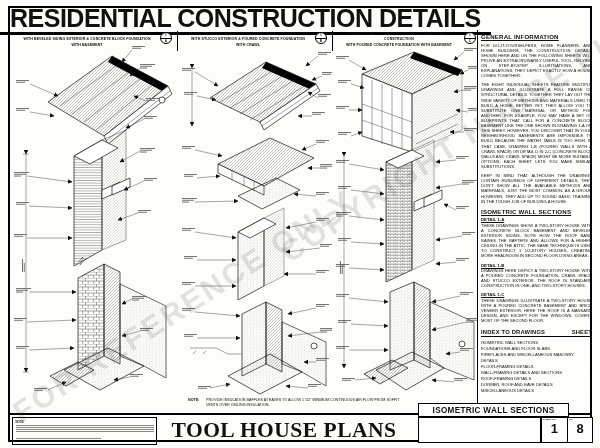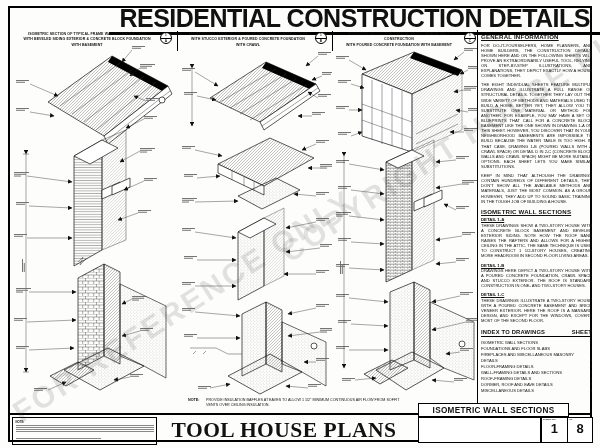--- a/index.html
+++ b/index.html
@@ -1,19 +1,19 @@
 <!DOCTYPE html>
 <html><head>
 <meta charset="utf-8">
 <style>
   html,body{margin:0;padding:0;background:#e8e8e8;}
   .sheet{position:relative;width:600px;height:448px;background:#fdfdfb;overflow:hidden;
          font-family:"Liberation Sans",sans-serif;color:#111;}
   .frame{position:absolute;left:8px;top:6px;right:8px;bottom:6px;border:2.5px solid #000;}
-  .title{position:absolute;top:6px;left:0;right:0;text-align:right;}
+  .title{position:absolute;top:6px;left:0;right:0;text-align:left;}
   .title span{display:inline-block;font-size:25px;font-weight:bold;letter-spacing:-0.5px;
               line-height:1.0;border-bottom:3px solid #000;padding:0 10px 1px;}
   .colhead{position:absolute;font-size:3.55px;font-weight:bold;line-height:1.55;
            text-align:center;letter-spacing:0.1px;}
   .colhead span{display:block;}
   .dmk{position:absolute;width:10px;height:10px;border:0.9px solid #000;border-radius:50%;
        background:#fff;font-size:3.2px;font-weight:bold;text-align:center;}
   .dmk .mt{display:block;height:4.6px;line-height:5px;border-bottom:0.7px solid #000;}
   .dmk .mb{display:block;height:4.4px;line-height:4.4px;}
   .vd{position:absolute;width:1px;background:#000;}

